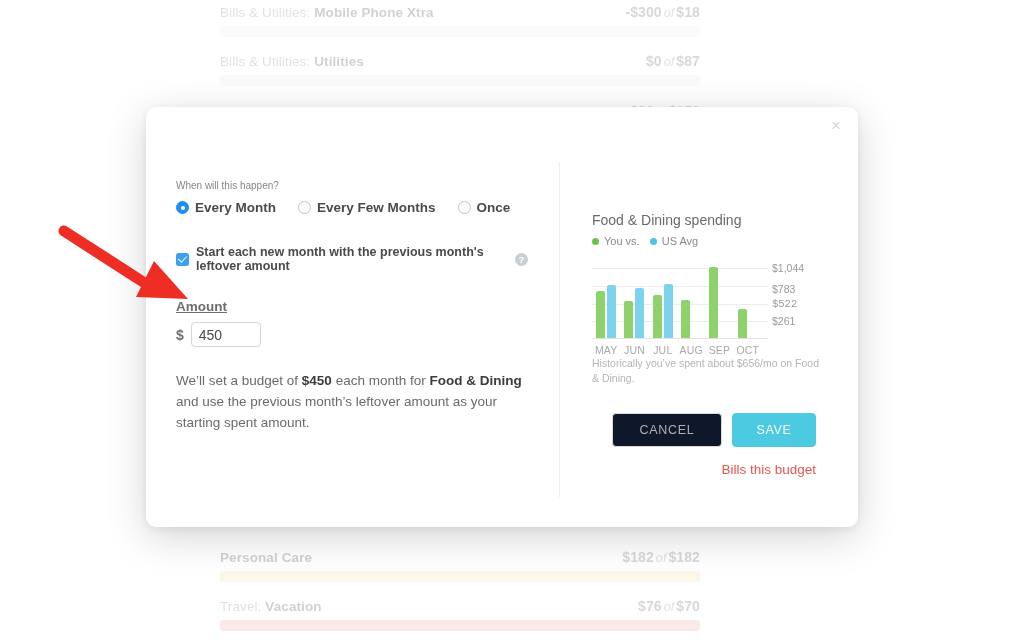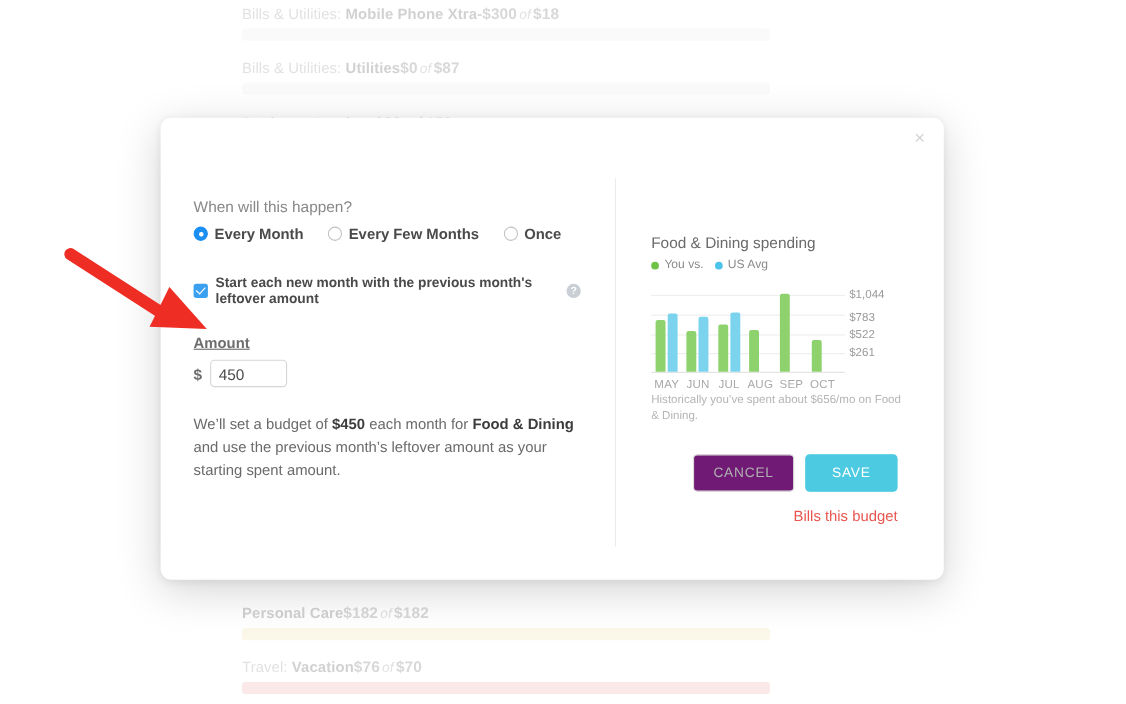--- a/index.html
+++ b/index.html
@@ -18,20 +18,21 @@
     width: 1024px; height: 640px;
     background: #ffffff;
   }
   .bg-row {
     position: absolute;
     left: 220px;
     width: 480px;
   }
   .bg-row-head {
     display: flex;
+    justify-content: space-between;
     align-items: baseline;
     font-size: 13.5px;
     color: #b8b8b8;
     letter-spacing: .1px;
   }
   .bg-cat { color: #bdbdbd; }
   .bg-cat b { color: #9a9a9a; font-weight: 700; }
   .bg-amt { color: #a8a8a8; font-weight: 700; font-size: 14px; white-space: nowrap; }
   .bg-amt i { font-style: italic; font-weight: 400; color: #bdbdbd; font-size: 12.5px; padding: 0 2px; }
   .bg-bar {
@@ -103,21 +104,21 @@
   #modal-title {
     font-size: 22.5px;
     font-weight: 700;
     color: #3c3c3c;
     line-height: 1.18;
     letter-spacing: -0.2px;
     max-width: 250px;
   }
   .section-q {
     margin-top: 43px;
-    font-size: 14px;
+    font-size: 10px;
     color: #878787;
   }
   .radio-row {
     margin-top: 9px;
     display: flex;
     align-items: center;
     gap: 22px;
   }
   .radio-item {
     display: flex;
@@ -331,22 +332,22 @@
     border-radius: 4px;
     font-size: 12.5px;
     letter-spacing: .7px;
     cursor: pointer;
     display: flex;
     align-items: center;
     justify-content: center;
     font-family: "Liberation Sans", sans-serif;
   }
   #cancel-button {
-    width: 92px;
-    background: #701a75;
+    width: 110px;
+    background: #0f172a;
     border: 1px solid #d9d9d9;
     color: #b0b0b0;
   }
   #save-button {
     width: 84px;
     background: #4ccae2;
     border: 1px solid #4ccae2;
     color: #ffffff;
   }
   #delete-link {
@@ -525,21 +526,21 @@
               <div class="xlabel">JUN</div>
               <div class="xlabel">JUL</div>
               <div class="xlabel">AUG</div>
               <div class="xlabel">SEP</div>
               <div class="xlabel">OCT</div>
             </div>
         </div>
         <div class="ylabels" id="ylabels">
             <div class="ylabel" style="top: 7.18957px;">$1,044</div>
             <div class="ylabel" style="top: 28px;">$783</div>
-            <div class="ylabel" style="top: 42.5948px;">$522</div>
+            <div class="ylabel" style="top: 42.5948px; font-family: Liberation Mono, monospace;">$522</div>
             <div class="ylabel" style="top: 60.2974px;">$261</div>
           </div>
       </div>
 
       <div class="hist-note">Historically you’ve spent about $656/mo on Food &amp; Dining.</div>
 
       <div class="btn-row">
         <div class="btn" id="cancel-button">CANCEL</div>
         <div class="btn" id="save-button">SAVE</div>
       </div>

